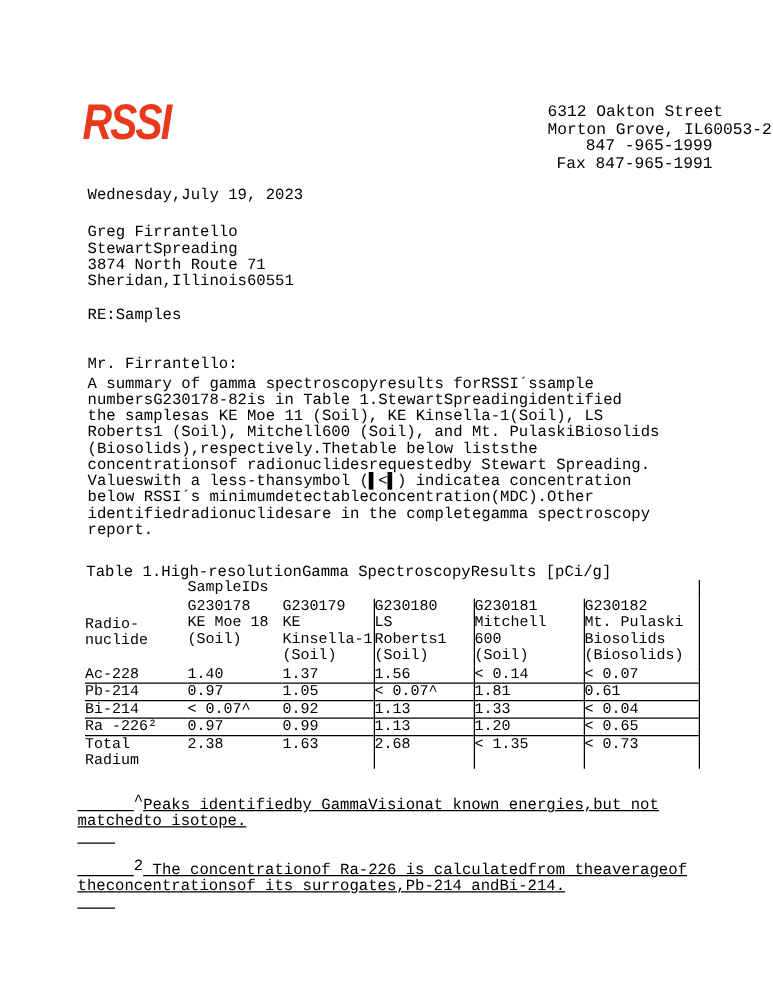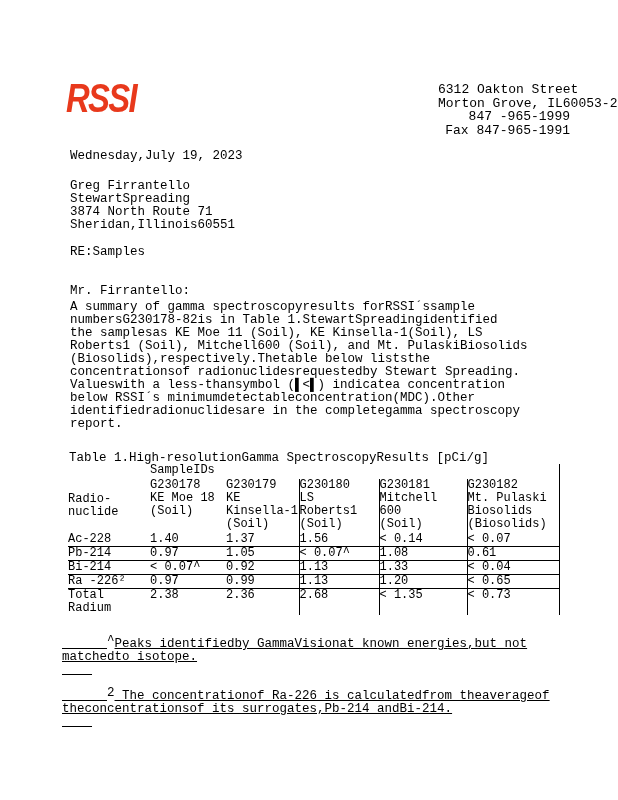--- a/index.html
+++ b/index.html
@@ -128,21 +128,21 @@
         <td>1.37</td>
         <td class="bL">1.56</td>
         <td class="bL">&lt; 0.14</td>
         <td class="bL bR">&lt; 0.07</td>
       </tr>
       <tr class="hr">
         <td>Pb-214</td>
         <td>0.97</td>
         <td>1.05</td>
         <td class="bL">&lt; 0.07^</td>
-        <td class="bL">1.08</td>
+        <td class="bL">1.81</td>
         <td class="bL bR">0.61</td>
       </tr>
       <tr class="hr">
         <td>Bi-214</td>
         <td>&lt; 0.07^</td>
         <td>0.92</td>
         <td class="bL">1.13</td>
         <td class="bL">1.33</td>
         <td class="bL bR">&lt; 0.04</td>
       </tr>
@@ -151,21 +151,21 @@
         <td>0.97</td>
         <td>0.99</td>
         <td class="bL">1.13</td>
         <td class="bL">1.20</td>
         <td class="bL bR">&lt; 0.65</td>
       </tr>
       <tr class="hr total-row">
         <td>Total
 Radium</td>
         <td>2.38</td>
-        <td>2.36</td>
+        <td>1.63</td>
         <td class="bL">2.68</td>
         <td class="bL">&lt; 1.35</td>
         <td class="bL bR">&lt; 0.73</td>
       </tr>
     </tbody>
   </table>
 
   <div class="footnotes">
     <div class="fn">
       <span class="fn-sup">^</span><span>Peaks identifiedby GammaVisionat known energies,but not

